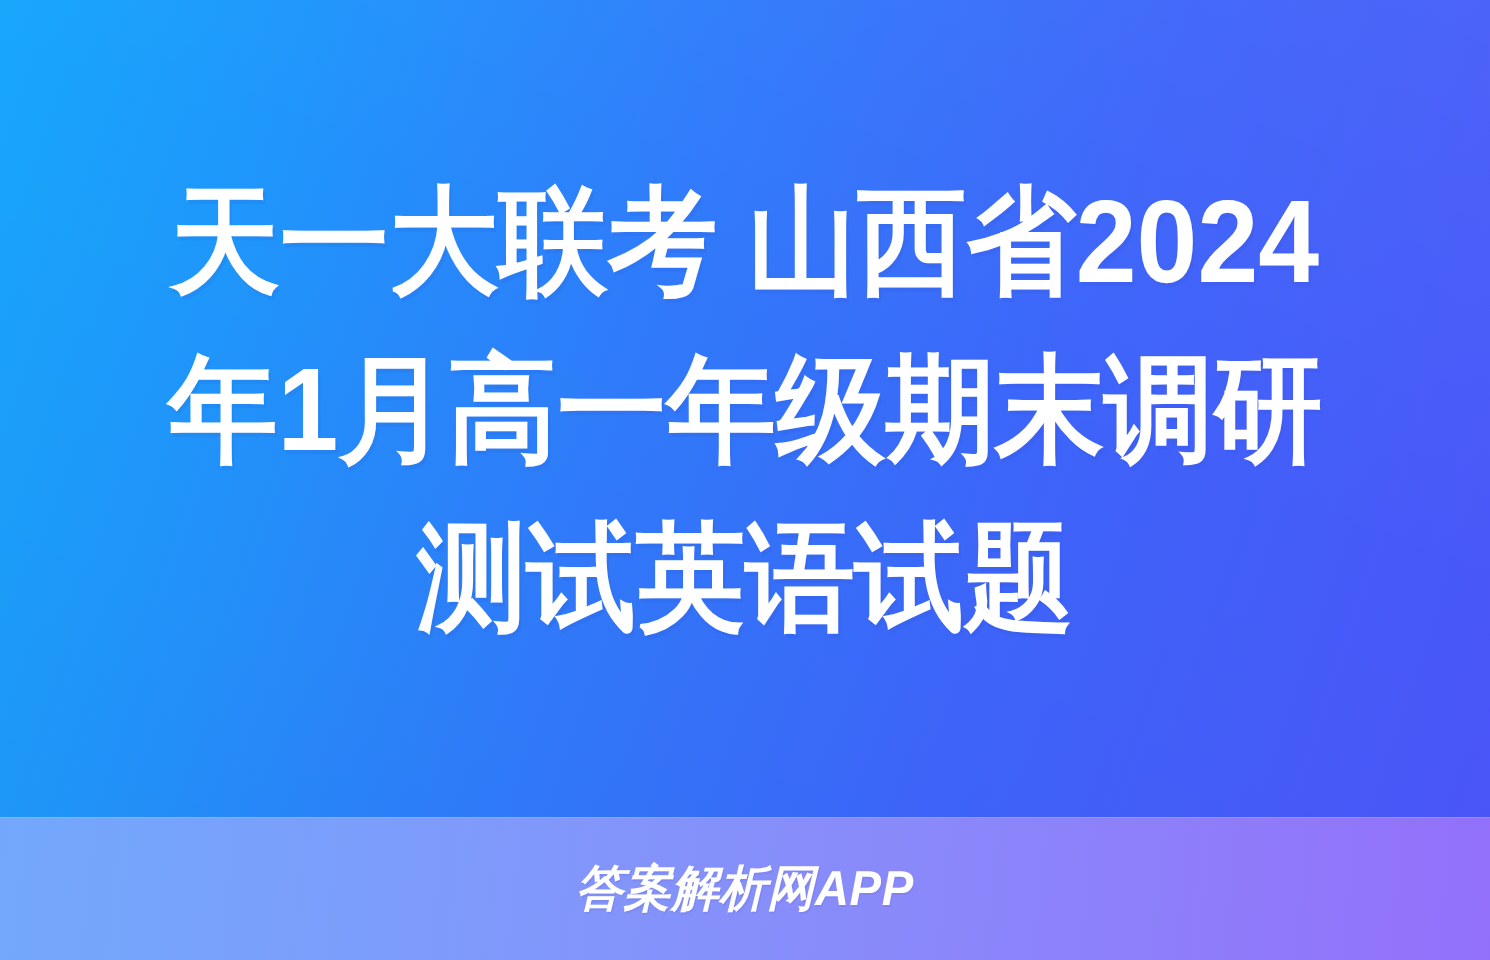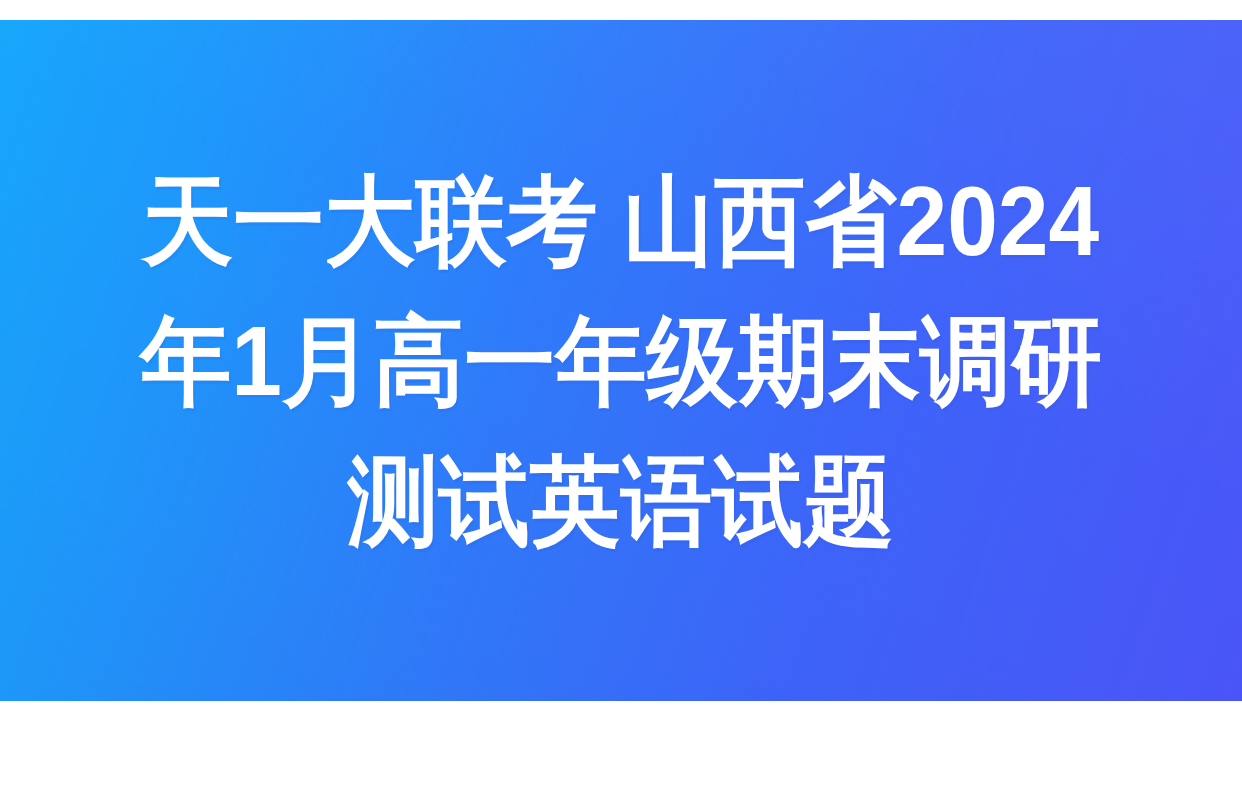--- a/index.html
+++ b/index.html
@@ -27,21 +27,20 @@
     top: 0;
     width: 1242px;
     height: 681px;
     background:
       linear-gradient(108deg,
         #17a7fb 0%,
         #1f96fb 18%,
         #2f7bfa 42%,
         #3d64f9 68%,
         #4a55f8 100%);
-    margin-top: 20px;
   }
   
   .hero::after {
     content: "";
     position: absolute;
     inset: 0;
     background: linear-gradient(200deg,
         rgba(255,255,255,0.045) 0%,
         rgba(255,255,255,0.0) 45%,
         rgba(0,0,0,0.015) 100%);
@@ -110,14 +109,17 @@
 <div class="card">
 
   <div class="hero">
     <div class="title-block">
       <div class="title-line">天一大联考 山西省2024</div>
       <div class="title-line">年1月高一年级期末调研</div>
       <div class="title-line">测试英语试题</div>
     </div>
   </div>
 
+  <div class="footer">
+    <div class="watermark">答案解析网APP</div>
+  </div>
 
 </div>
 
 </body></html>

